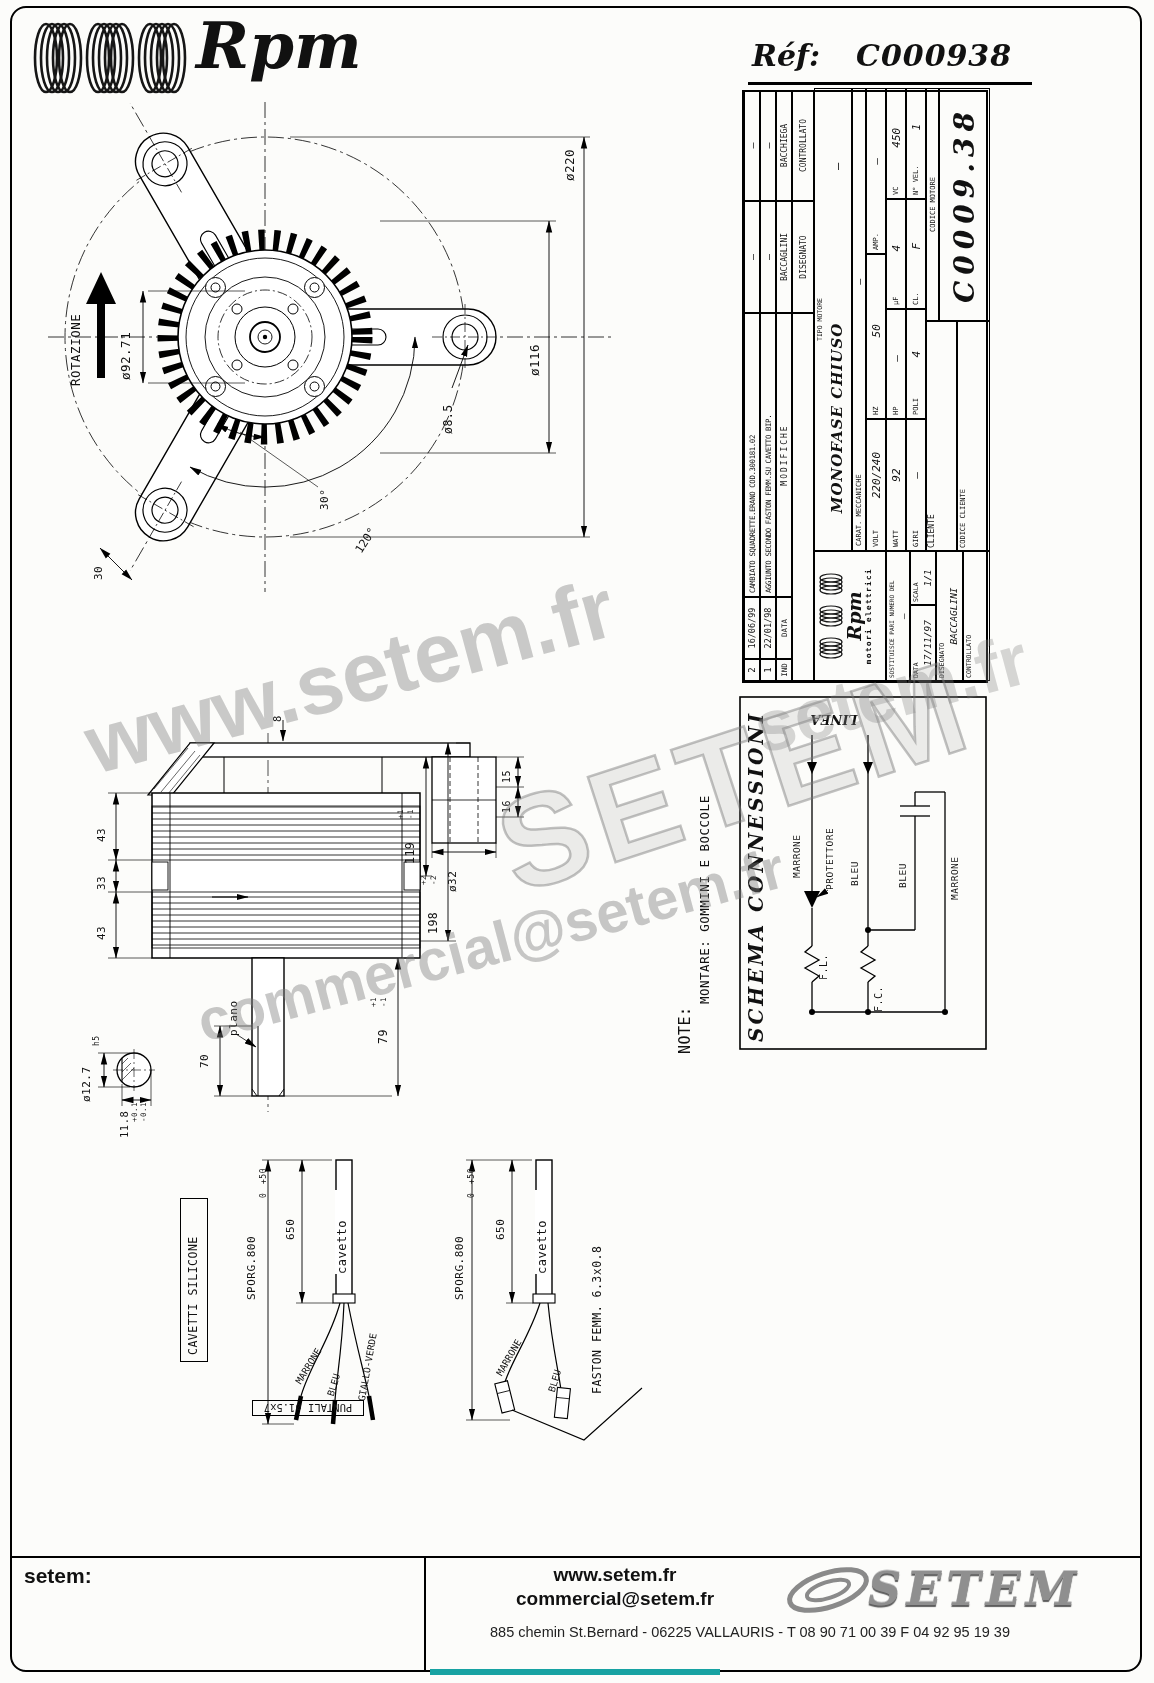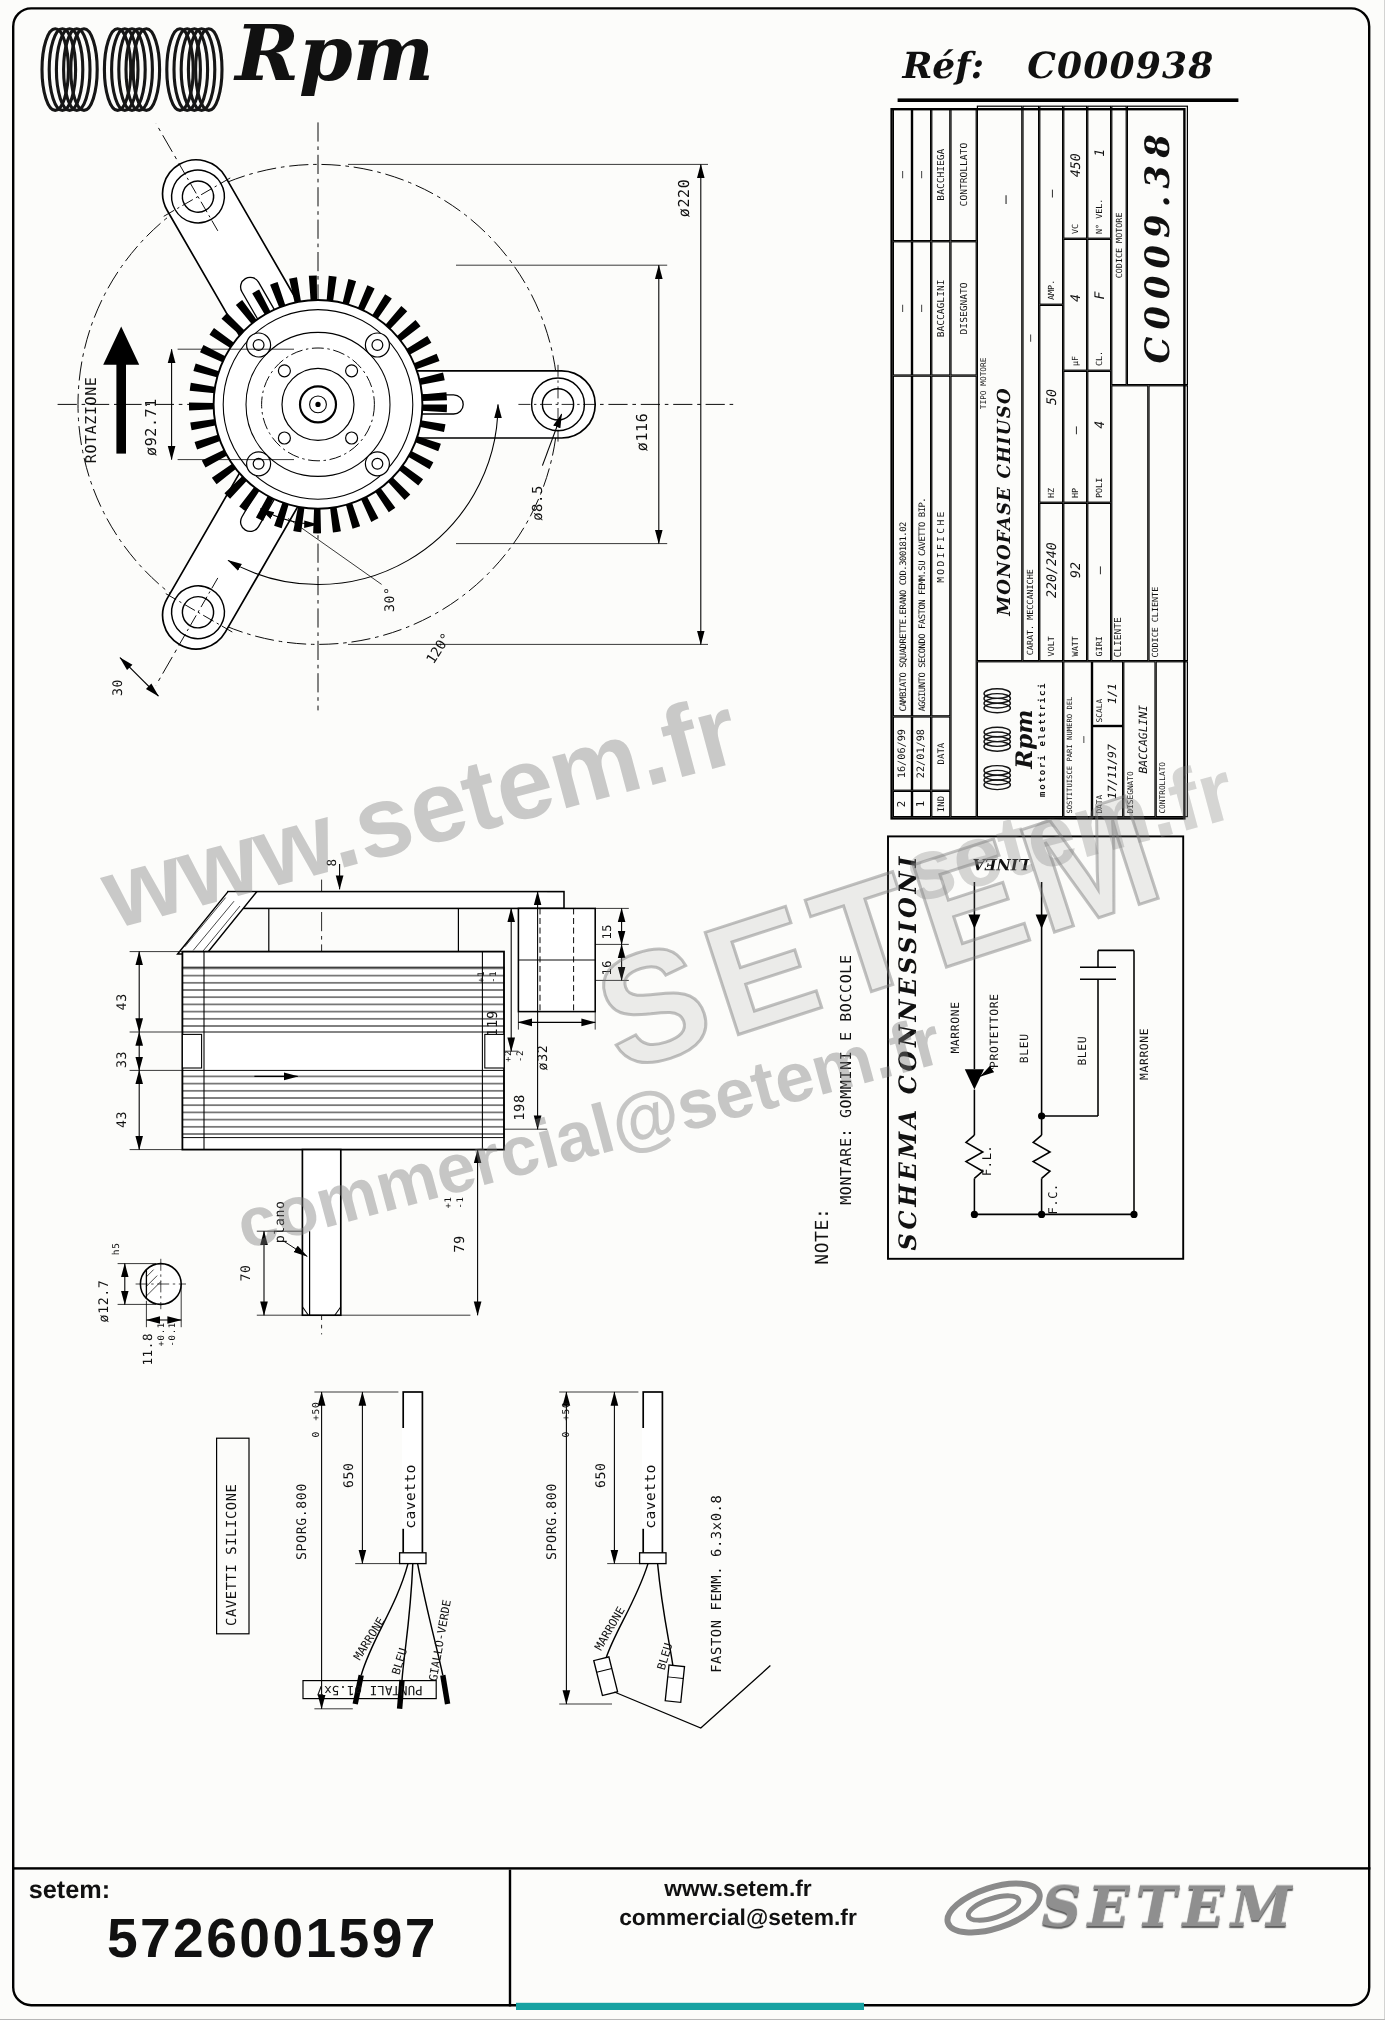--- a/index.html
+++ b/index.html
@@ -559,20 +559,20 @@
   </div>
 
   <div class="wm" style="left:75px;top:700px;font-size:84px;transform:rotate(-15deg);color:rgba(125,125,125,.40)">www.setem.fr</div>
   <div class="wm" style="left:480px;top:780px;font-size:130px;transform:rotate(-18deg);letter-spacing:8px;color:rgba(140,140,140,.15);-webkit-text-stroke:2.5px rgba(120,120,120,.45)">SETEM</div>
   <div class="wm" style="left:190px;top:990px;font-size:58px;transform:rotate(-15deg);color:rgba(125,125,125,.42)">commercial@setem.fr</div>
   <div class="wm" style="left:745px;top:690px;font-size:72px;transform:rotate(-15deg);color:rgba(130,130,130,.32)">setem.fr</div>
 
   <div class="ft" style="left:10px;top:1556px;width:1132px;border-top:2px solid #000"></div>
   <div class="ft" style="left:12px;top:1558px;width:414px;height:114px;border-right:2px solid #000;box-sizing:border-box">
     <div style="position:absolute;left:12px;top:6px;font-size:21px;font-weight:bold">setem:</div>
-    <div style="position:absolute;left:30px;top:30px;width:370px;text-align:center;font-size:46px;font-weight:bold;letter-spacing:2px">5726001597</div>
   </div>
   <div class="ft" style="left:480px;top:1564px;width:270px;text-align:center;font-size:19px;font-weight:bold">www.setem.fr</div>
   <div class="ft" style="left:455px;top:1588px;width:320px;text-align:center;font-size:19px;font-weight:bold">commercial@setem.fr</div>
+  <div class="ft" style="left:430px;top:1624px;width:640px;text-align:center;font-size:14.5px;color:#222">885 chemin St.Bernard  -  06225 VALLAURIS  -  T 08 90 71 00 39   F 04 92 95 19 39</div>
   <div class="ft serif-i" style="left:868px;top:1562px;font-size:46px;letter-spacing:5px;color:#8f8f8f;text-shadow:0 -1px 0 #c4c4c4,0 2px 1px #5d5d5d">SETEM</div>
   <div class="abs" style="left:430px;top:1669px;width:290px;height:6px;background:#17a2a2;z-index:30"></div>
 
 </div>
 
 </body></html>

